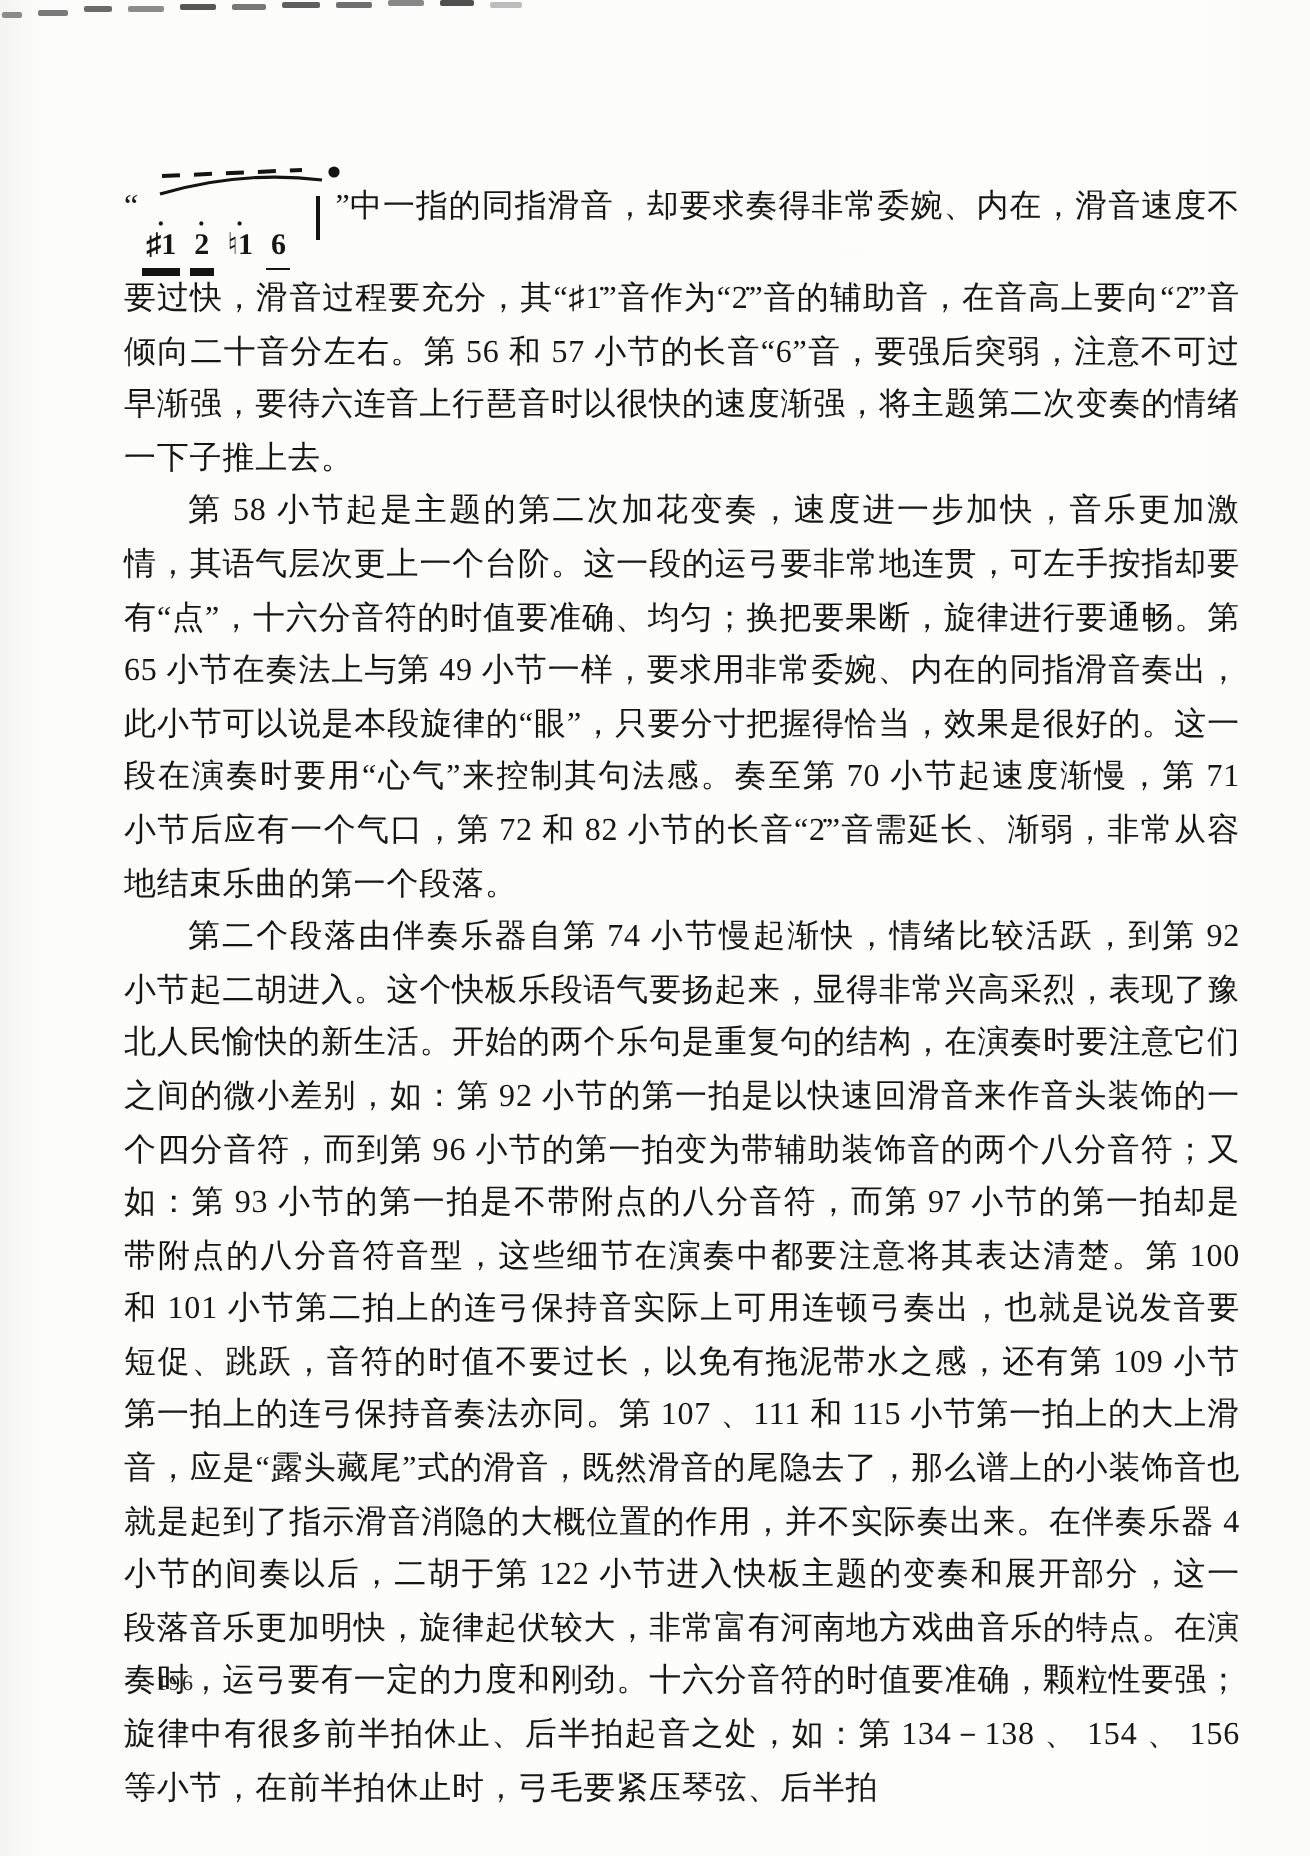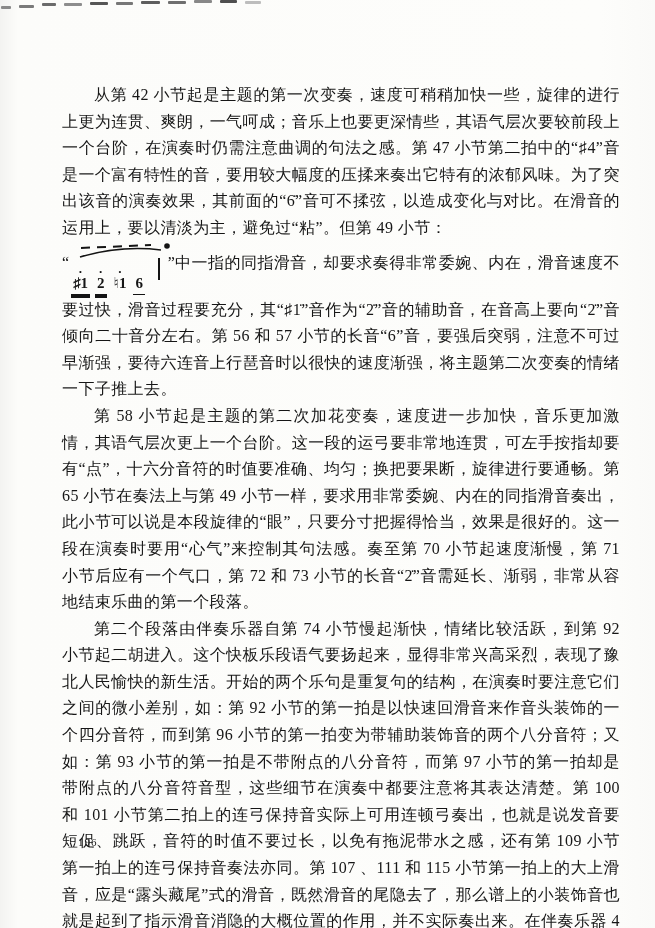--- a/index.html
+++ b/index.html
@@ -87,21 +87,20 @@
       <div class="dash"></div>
       <div class="dash"></div>
       <div class="dash"></div>
       <div class="dash"></div>
       <div class="dash"></div>
       <div class="dash"></div>
     </div>
 
   <div class="content">
 
-    <p class="para">从第 42 小节起是主题的第一次变奏，速度可稍稍加快一些，旋律的进行上更为连贯、爽朗，一气呵成；音乐上也要更深情些，其语气层次要较前段上一个台阶，在演奏时仍需注意曲调的句法之感。第 47 小节第二拍中的“♯4”音是一个富有特性的音，要用较大幅度的压揉来奏出它特有的浓郁风味。为了突出该音的演奏效果，其前面的“6̇”音可不揉弦，以造成变化与对比。在滑音的运用上，要以清淡为主，避免过“粘”。但第 49 小节：</p>
 
     <p class="cont-para">
       <span class="q">“</span><span class="jianpu"><svg class="slur-svg" width="96" height="16" viewBox="0 0 96 16">
             <path d="M4 6 L74 3" stroke="#141414" stroke-width="2" fill="none" stroke-dasharray="9 7"></path>
             <path d="M3 15 Q 44 3 84 8" stroke="#141414" stroke-width="1.6" fill="none"></path>
             <circle cx="90" cy="4" r="2.8" fill="#141414"></circle>
           </svg><span id="jnotes"><span class="jnote u2">
               <span class="jdot">·</span>
               <span class="jchar">♯1</span>
             </span><span class="jnote u2">
@@ -109,21 +108,21 @@
               <span class="jchar">2</span>
             </span><span class="jnote u0">
               <span class="jdot">·</span>
               <span class="jchar">♮1</span>
             </span><span class="jnote u1">
               <span class="jdot hidden">·</span>
               <span class="jchar">6</span>
             </span></span><span class="jbar"></span></span><span class="q">”</span><span>中一指的同指滑音，却要求奏得非常委婉、内在，滑音速度不要过快，滑音过程要充分，其“♯1̇”音作为“2̇”音的辅助音，在音高上要向“2̇”音倾向二十音分左右。第 56 和 57 小节的长音“6”音，要强后突弱，注意不可过早渐强，要待六连音上行琶音时以很快的速度渐强，将主题第二次变奏的情绪一下子推上去。</span>
     </p>
 
-    <p class="para">第 58 小节起是主题的第二次加花变奏，速度进一步加快，音乐更加激情，其语气层次更上一个台阶。这一段的运弓要非常地连贯，可左手按指却要有“点”，十六分音符的时值要准确、均匀；换把要果断，旋律进行要通畅。第 65 小节在奏法上与第 49 小节一样，要求用非常委婉、内在的同指滑音奏出，此小节可以说是本段旋律的“眼”，只要分寸把握得恰当，效果是很好的。这一段在演奏时要用“心气”来控制其句法感。奏至第 70 小节起速度渐慢，第 71 小节后应有一个气口，第 72 和 73 小节的长音“2̇”音需延长、渐弱，非常从容地结束乐曲的第一个段落。</p>
+    <p class="para">第 58 小节起是主题的第二次加花变奏，速度进一步加快，音乐更加激情，其语气层次更上一个台阶。这一段的运弓要非常地连贯，可左手按指却要有“点”，十六分音符的时值要准确、均匀；换把要果断，旋律进行要通畅。第 65 小节在奏法上与第 49 小节一样，要求用非常委婉、内在的同指滑音奏出，此小节可以说是本段旋律的“眼”，只要分寸把握得恰当，效果是很好的。这一段在演奏时要用“心气”来控制其句法感。奏至第 70 小节起速度渐慢，第 71 小节后应有一个气口，第 72 和 82 小节的长音“2̇”音需延长、渐弱，非常从容地结束乐曲的第一个段落。</p>
 
     <p class="para">第二个段落由伴奏乐器自第 74 小节慢起渐快，情绪比较活跃，到第 92 小节起二胡进入。这个快板乐段语气要扬起来，显得非常兴高采烈，表现了豫北人民愉快的新生活。开始的两个乐句是重复句的结构，在演奏时要注意它们之间的微小差别，如：第 92 小节的第一拍是以快速回滑音来作音头装饰的一个四分音符，而到第 96 小节的第一拍变为带辅助装饰音的两个八分音符；又如：第 93 小节的第一拍是不带附点的八分音符，而第 97 小节的第一拍却是带附点的八分音符音型，这些细节在演奏中都要注意将其表达清楚。第 100 和 101 小节第二拍上的连弓保持音实际上可用连顿弓奏出，也就是说发音要短促、跳跃，音符的时值不要过长，以免有拖泥带水之感，还有第 109 小节第一拍上的连弓保持音奏法亦同。第 107 、111 和 115 小节第一拍上的大上滑音，应是“露头藏尾”式的滑音，既然滑音的尾隐去了，那么谱上的小装饰音也就是起到了指示滑音消隐的大概位置的作用，并不实际奏出来。在伴奏乐器 4 小节的间奏以后，二胡于第 122 小节进入快板主题的变奏和展开部分，这一段落音乐更加明快，旋律起伏较大，非常富有河南地方戏曲音乐的特点。在演奏时，运弓要有一定的力度和刚劲。十六分音符的时值要准确，颗粒性要强；旋律中有很多前半拍休止、后半拍起音之处，如：第 134－138 、 154 、 156 等小节，在前半拍休止时，弓毛要紧压琴弦、后半拍</p>
 
   </div>
 
   <div class="page-number">196</div>
 
 </div>
 
 </body></html>

